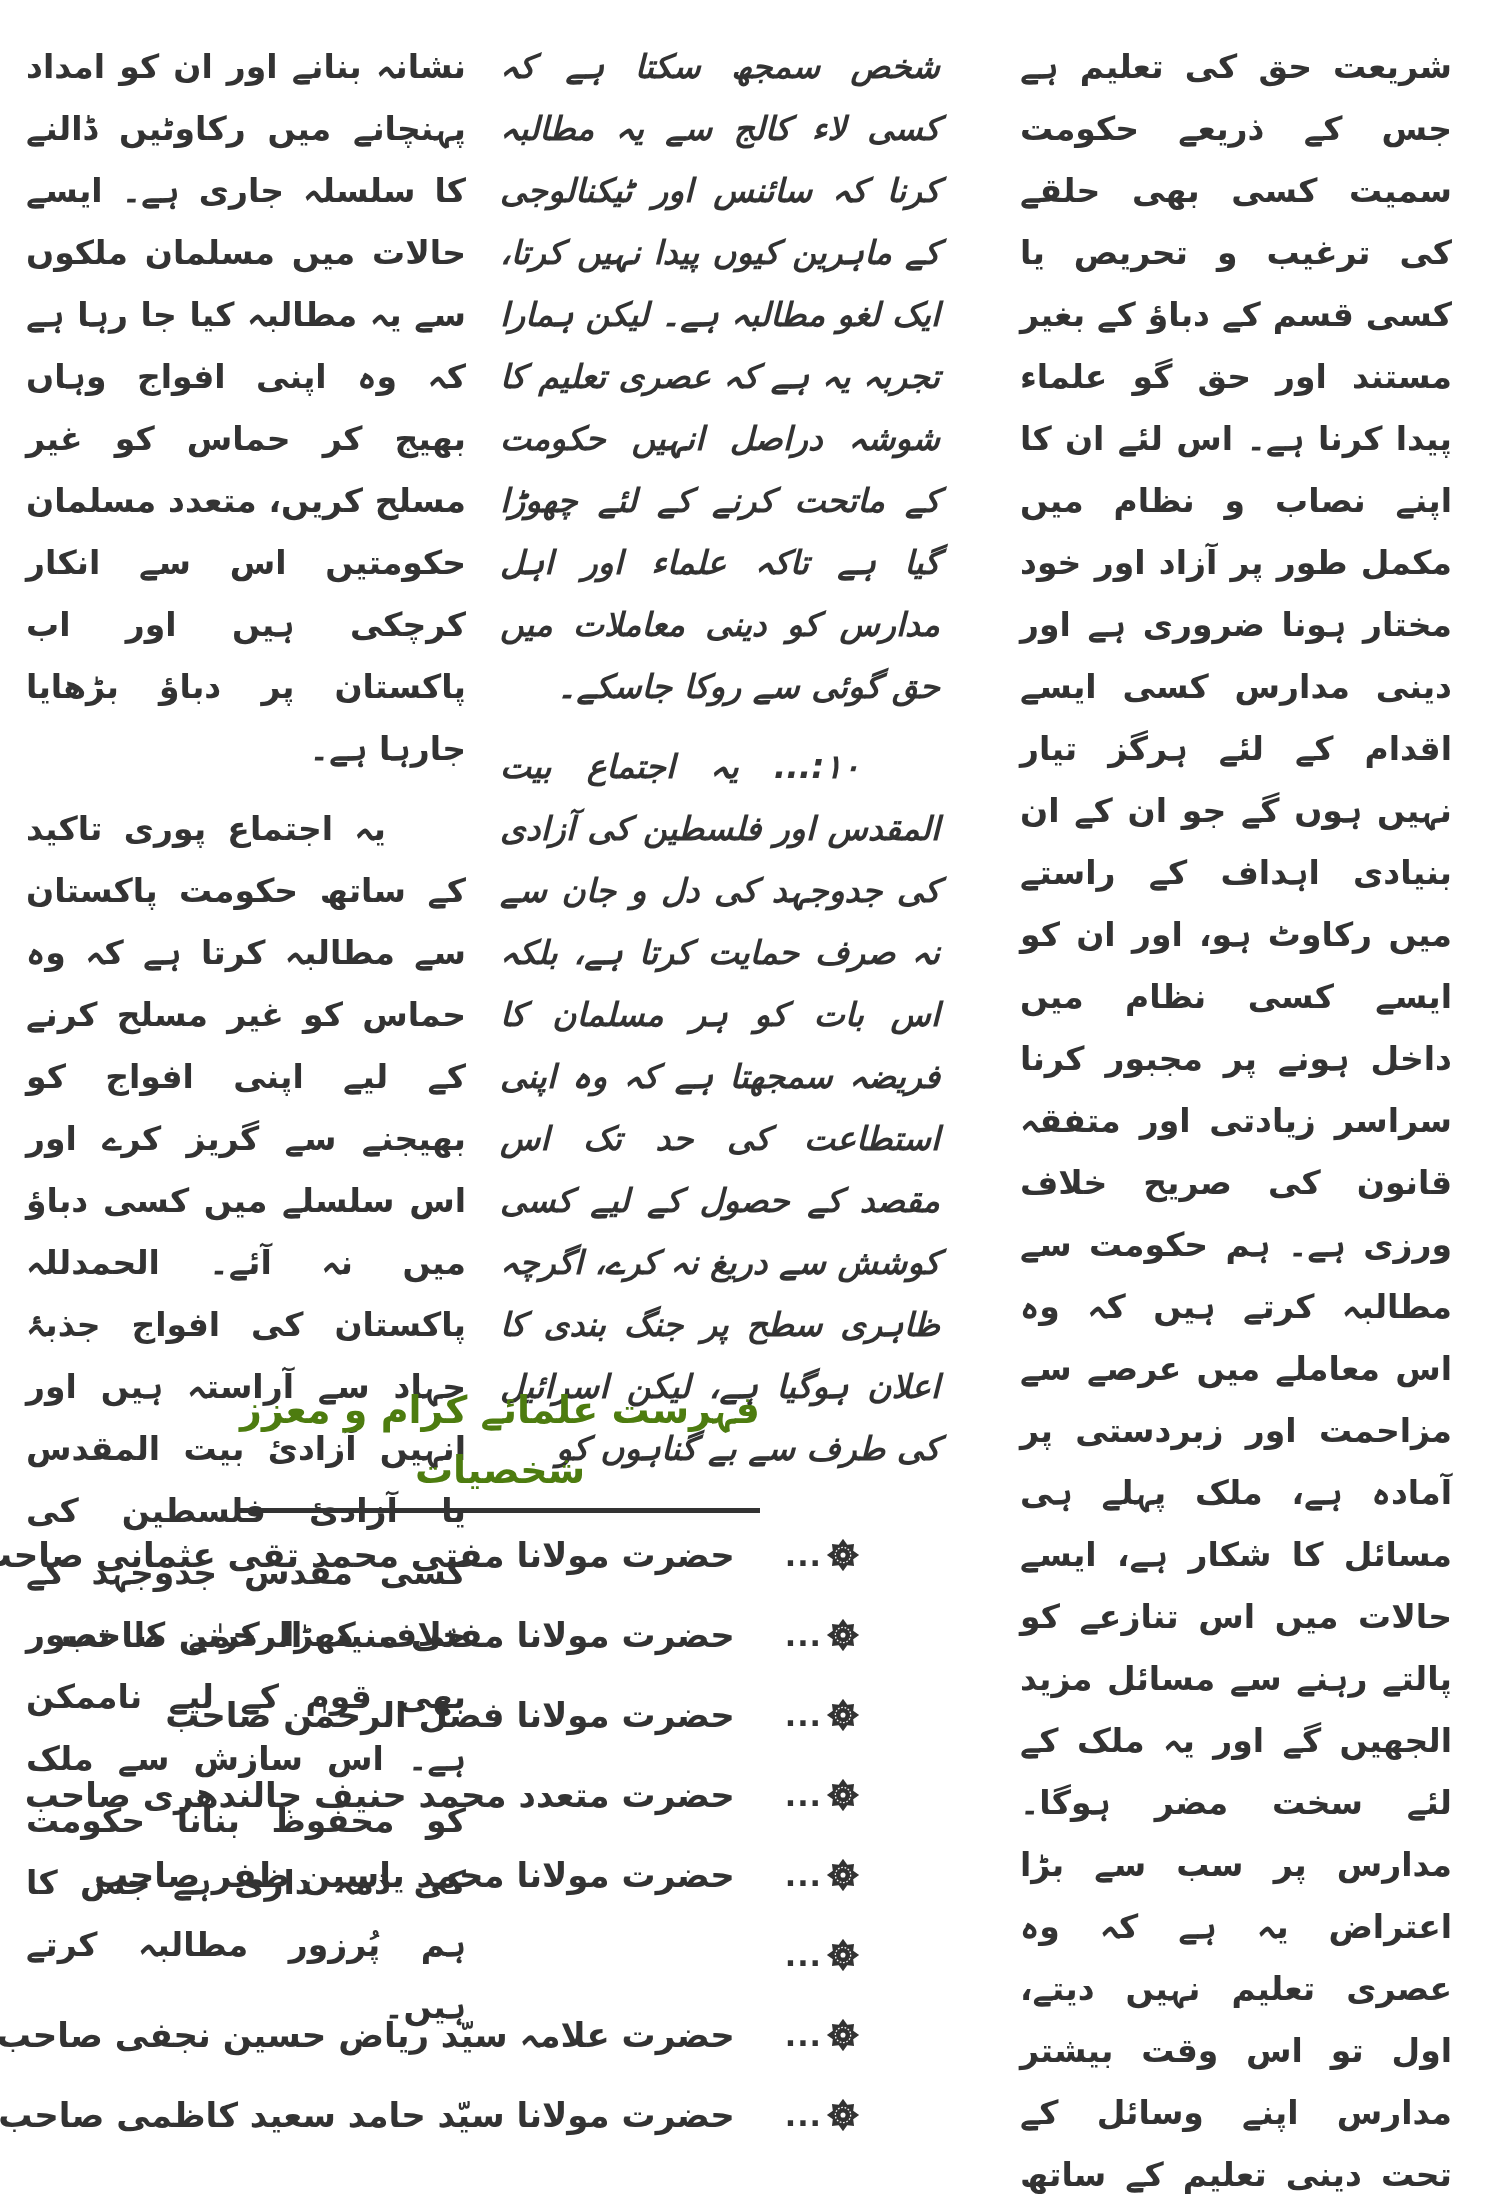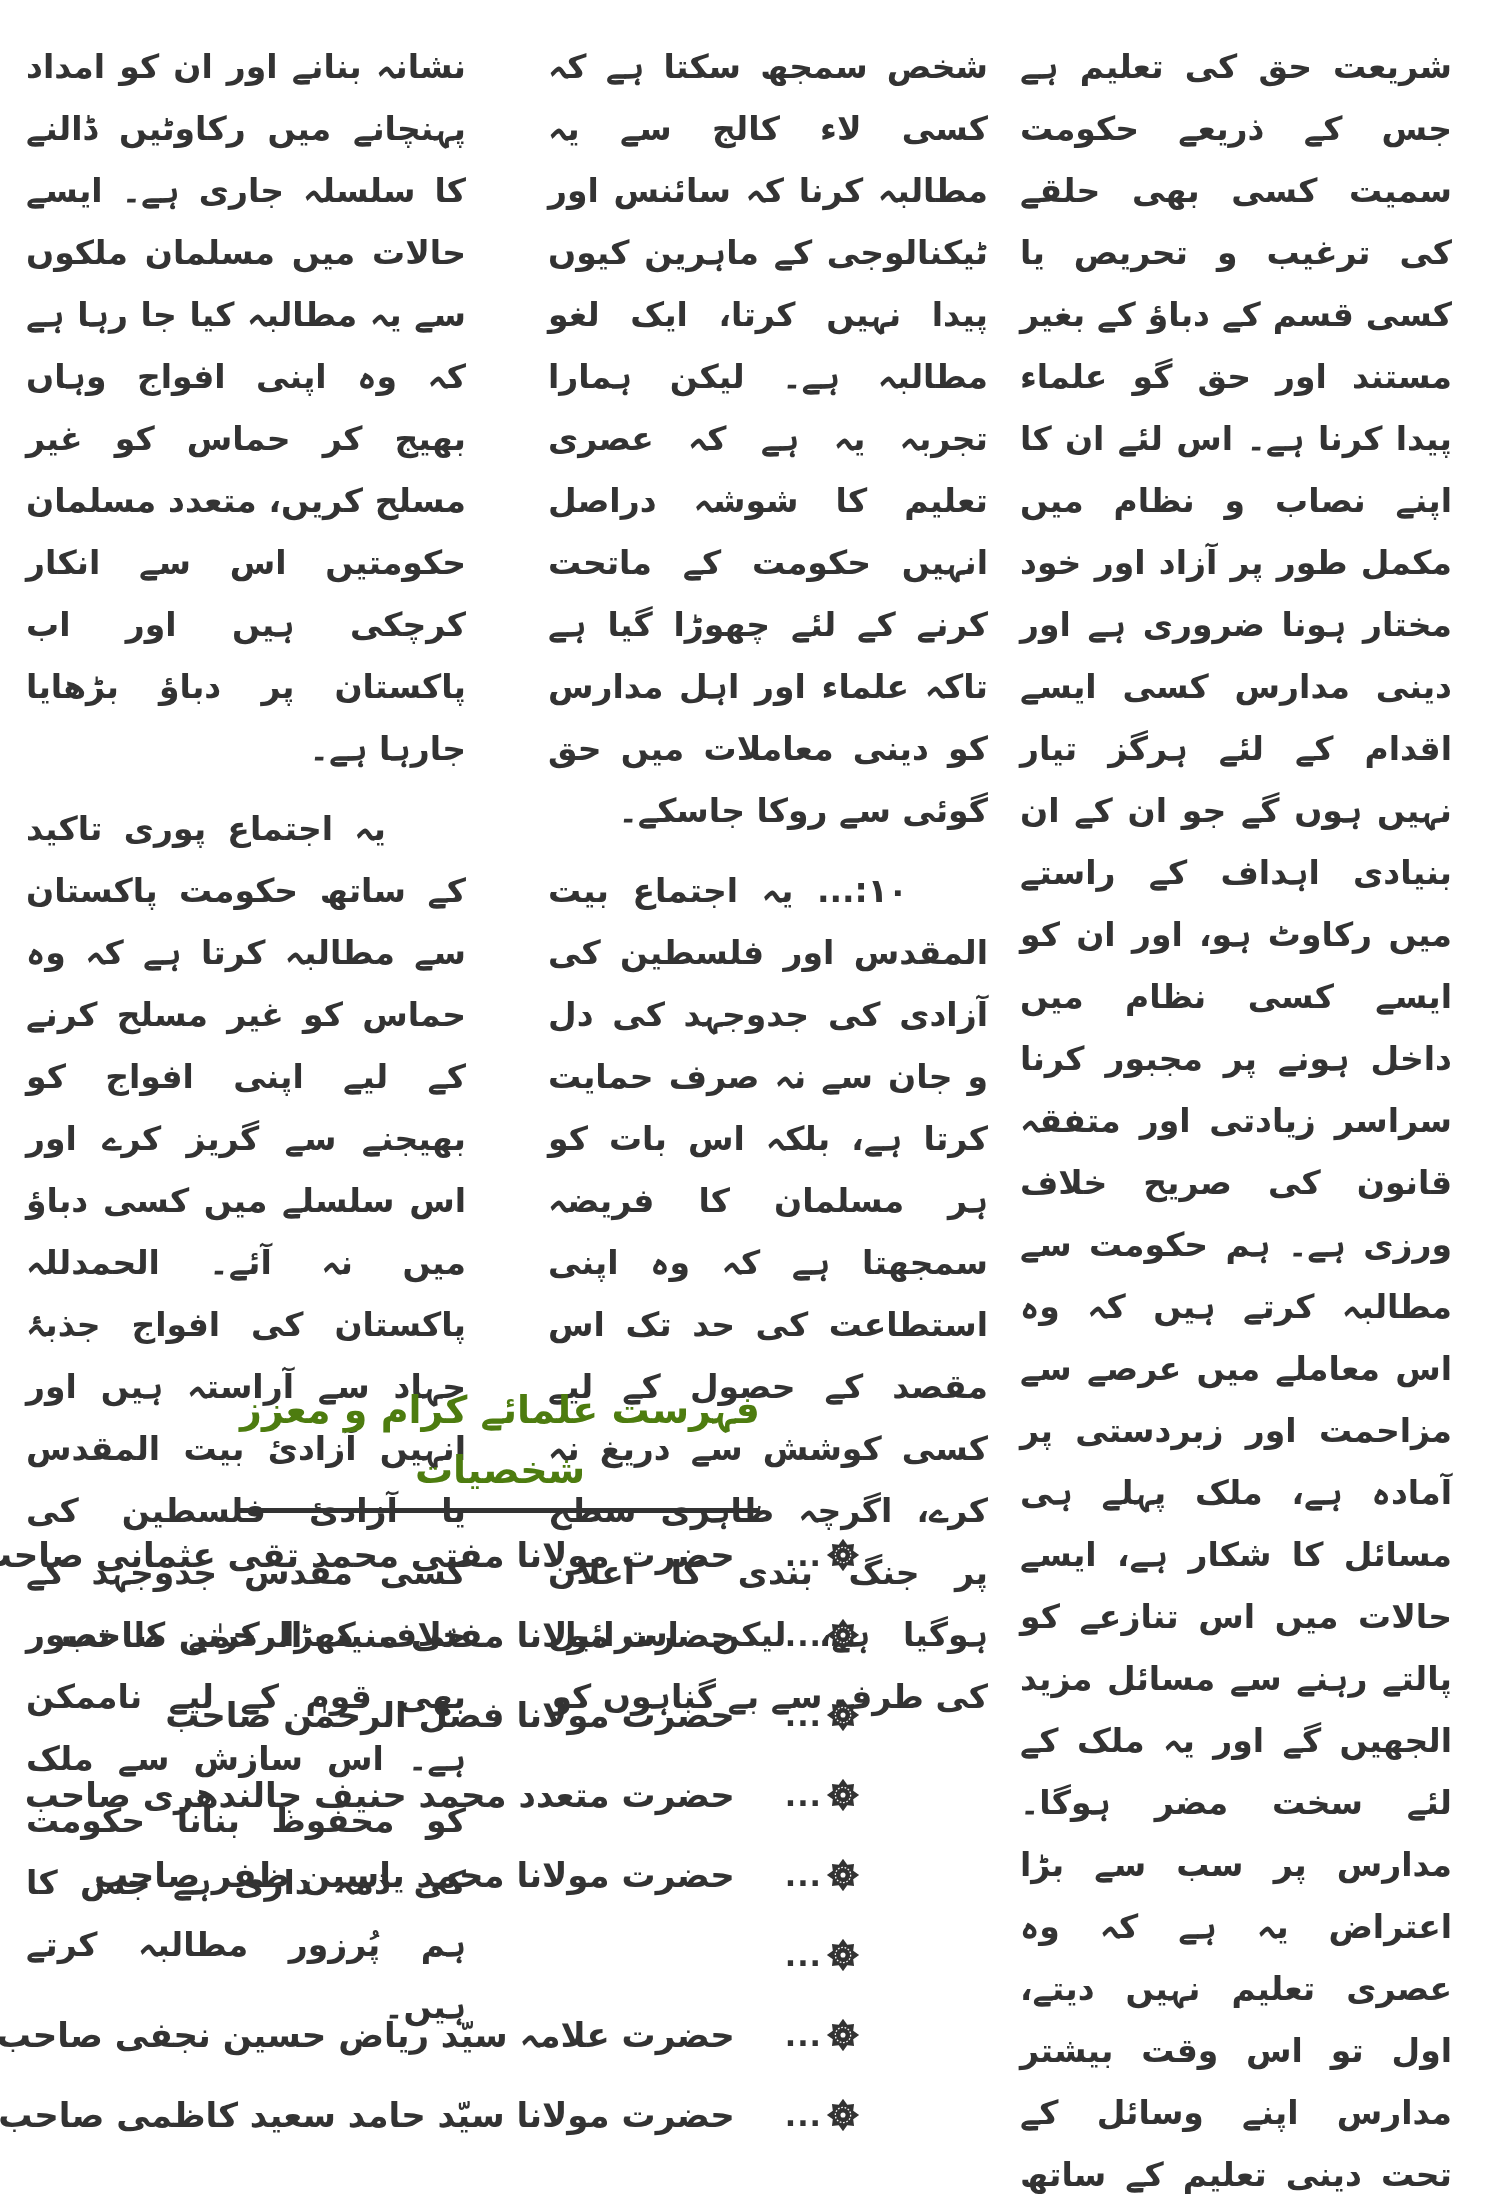--- a/index.html
+++ b/index.html
@@ -6,21 +6,21 @@
   body {
     width: 1500px; height: 2200px; position: relative; overflow: hidden;
     font-family: "DejaVu Sans", sans-serif; color: #333333;
   }
   .page { position: absolute; inset: 0; }
   .col {
     position: absolute; direction: rtl; text-align: justify;
     font-size: 33px; line-height: 62px; font-weight: bold; color: #333333;
   }
   .col-right { left: 1020px; width: 432px; top: 36px; }
-  .col-middle { left: 548px; width: 440px; top: 36px; }
+  .col-middle { left: 500px; width: 440px; top: 36px; font-style: italic; }
   .col-left { left: 26px; width: 440px; top: 36px; }
   .col p { margin: 0 0 18px 0; text-align-last: right; }
   .col p.indent { text-indent: 80px; }
   .heading-block { position: absolute; left: 240px; width: 520px; top: 1380px; direction: rtl; text-align: center; }
   .heading-title { font-size: 38px; font-weight: bold; color: #4d7c0f; line-height: 60px; }
   .heading-rule { height: 5px; background: #333333; margin-top: 8px; }
   .list { position: absolute; left: 300px; width: 560px; top: 1515px; direction: rtl; }
   .list-item { display: flex; align-items: center; height: 80px; }
   .bullet { display: flex; align-items: center; flex: 0 0 auto; margin-left: 20px; }
   .ornament { width: 34px; height: 34px; }

